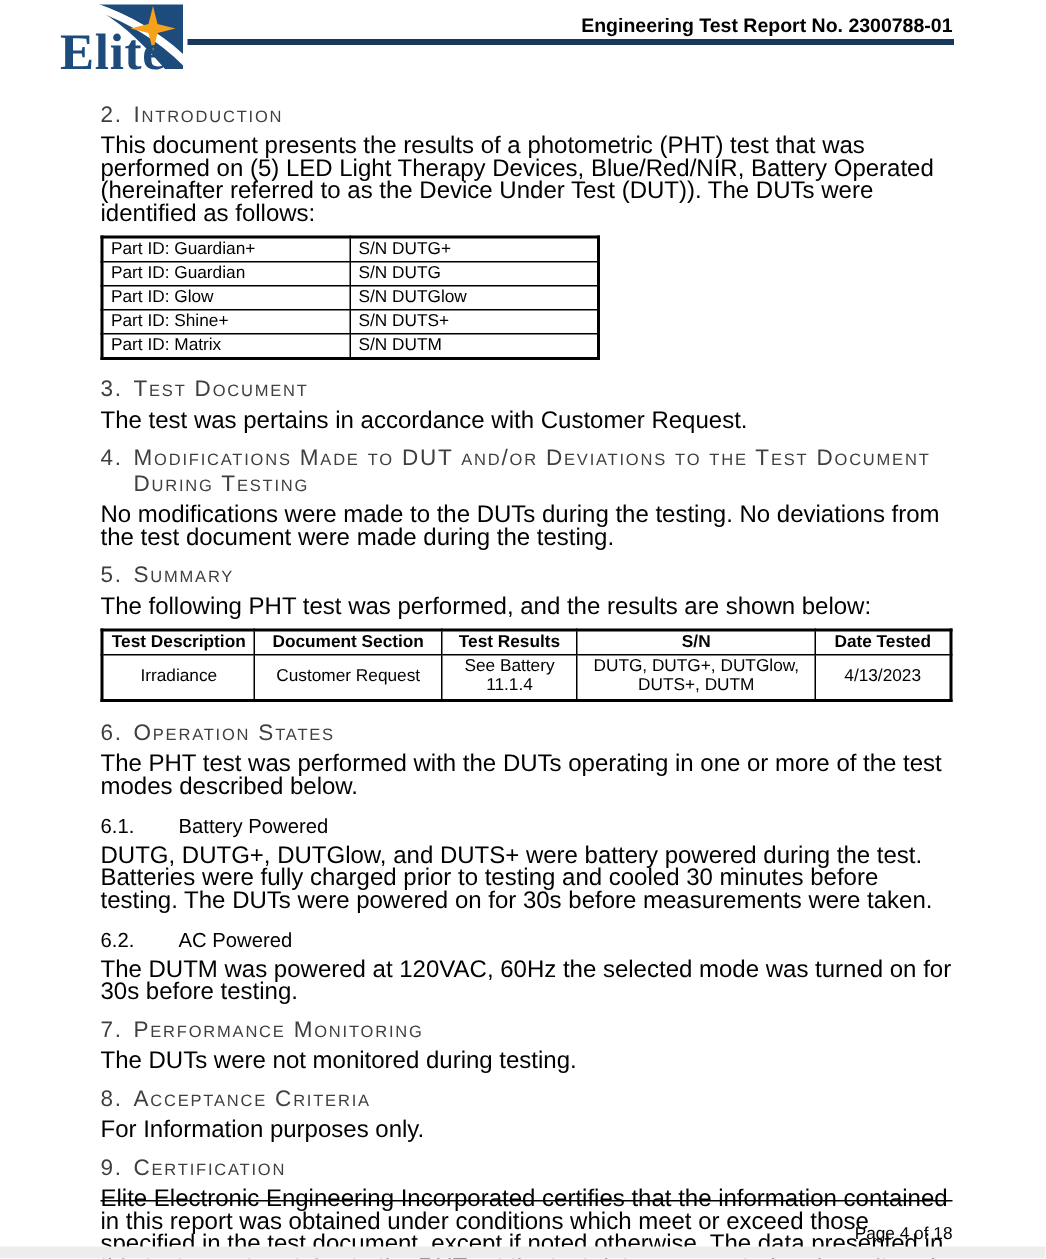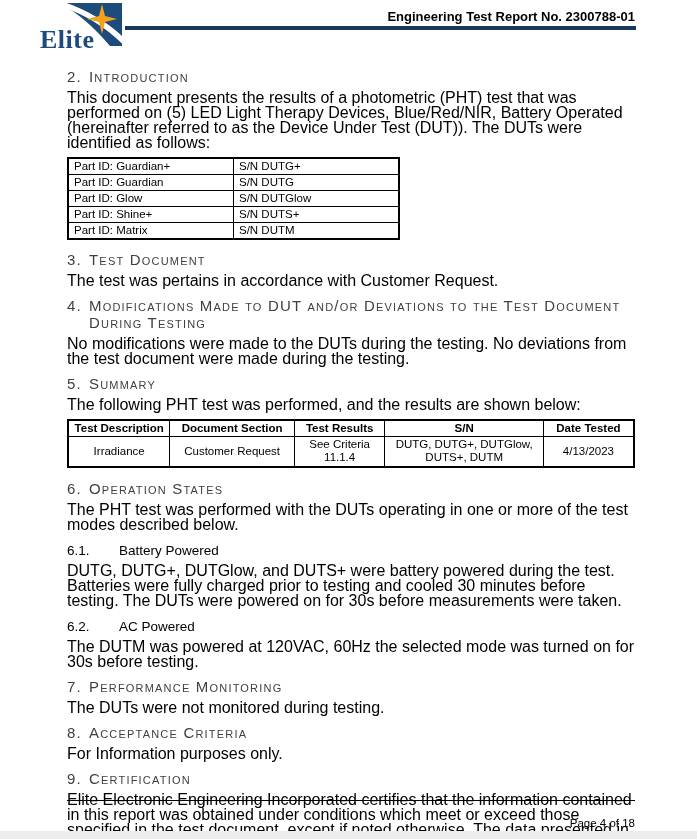--- a/index.html
+++ b/index.html
@@ -11,21 +11,21 @@
     color: #000;
     overflow: hidden;
   }
   
   .hdr { position: relative; height: 55px; }
   .logo { position: absolute; left: 40px; top: 2px; width: 84px; height: 52px; }
   .logo svg { position: absolute; left: 22px; top: 0; }
   .logo-word {
     position: absolute; left: 0; bottom: 1px;
     font-family: "Liberation Serif", serif;
-    font-size: 26px; font-weight: 600; color: #1C4B7C;
+    font-size: 34px; font-weight: 600; color: #1C4B7C;
     letter-spacing: 0.5px; line-height: 1;
   }
   .report-no {
     position: absolute; top: 9px; right: 62px;
     font-size: 13px; font-weight: bold; color: #000;
   }
   .hdr-rule {
     position: absolute; top: 26px; left: 125px; right: 61px;
     height: 4px; background: #17375D;
   }
@@ -142,21 +142,21 @@
         <th class="col-doc">Document Section</th>
         <th class="col-res">Test Results</th>
         <th class="col-sn">S/N</th>
         <th class="col-date">Date Tested</th>
       </tr>
     </thead>
     <tbody>
       <tr>
         <td>Irradiance</td>
         <td>Customer Request</td>
-        <td>See Criteria 11.1.4</td>
+        <td>See Battery 11.1.4</td>
         <td>DUTG, DUTG+, DUTGlow, DUTS+, DUTM</td>
         <td>4/13/2023</td>
       </tr>
     </tbody>
   </table>
 
   <div class="sec-h">
     <span class="num">6.</span>
     <span class="ttl">Operation States</span>
   </div>

